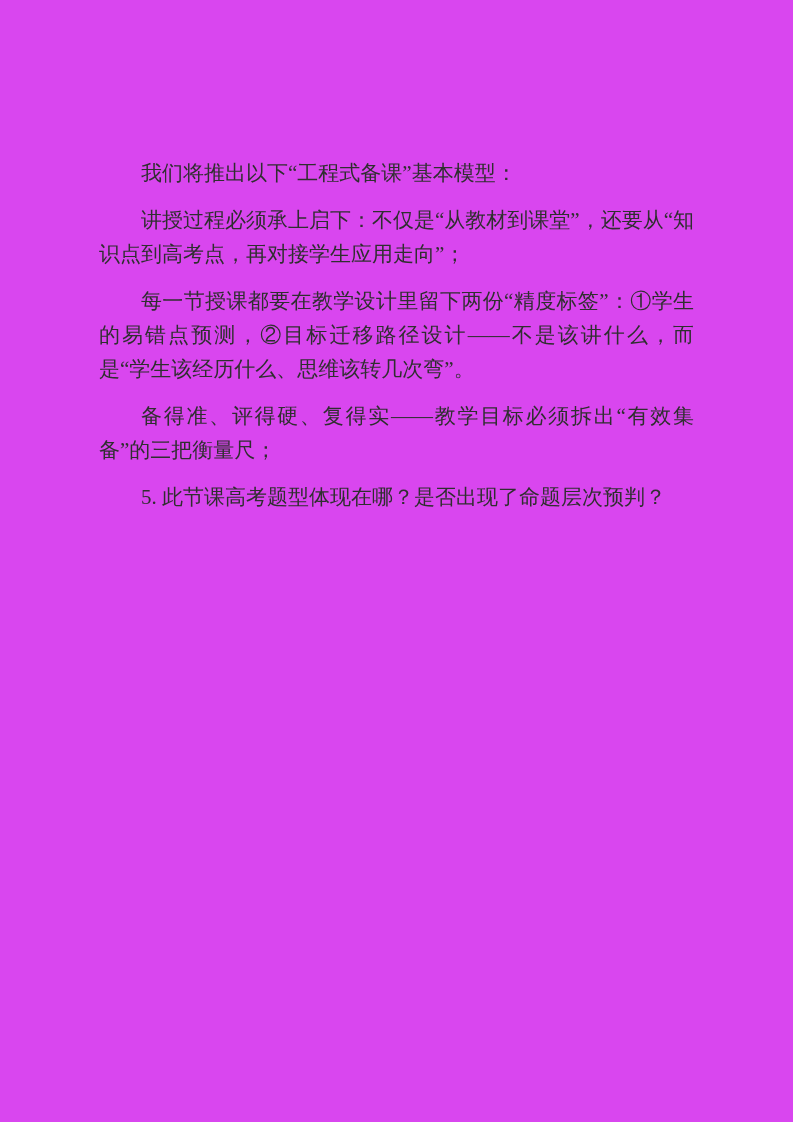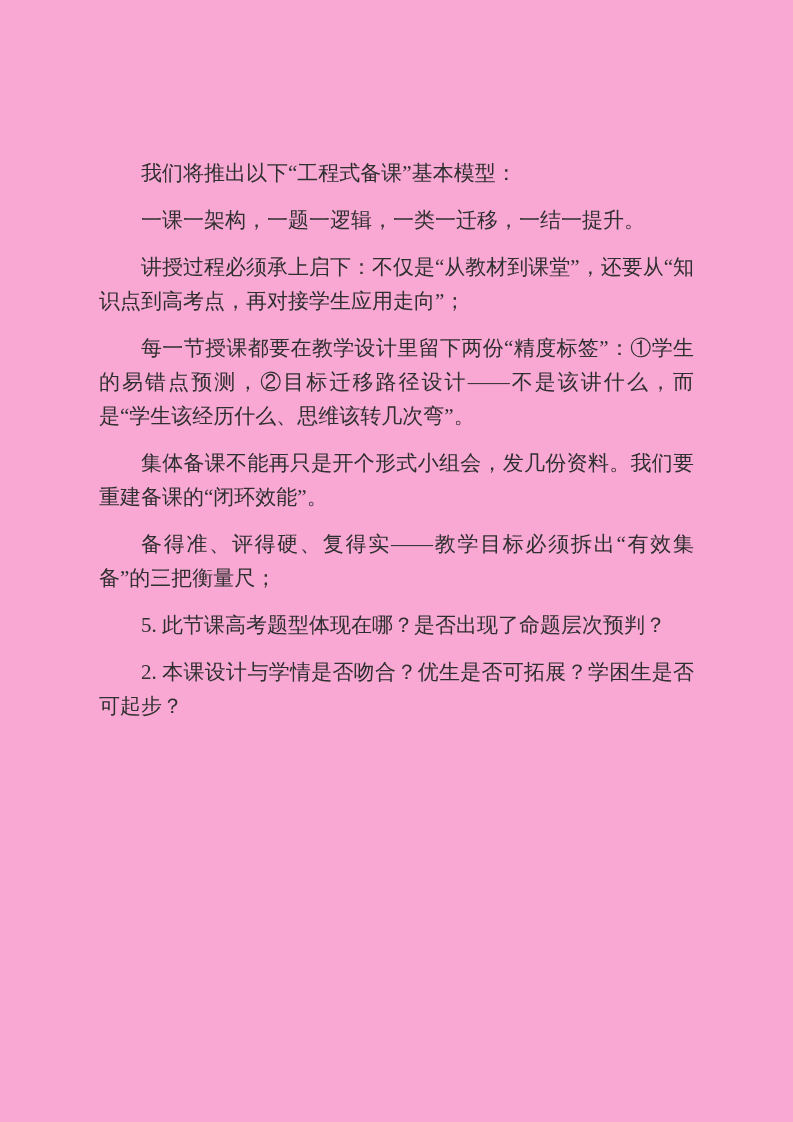--- a/index.html
+++ b/index.html
@@ -4,21 +4,21 @@
 <style>
   html, body {
     margin: 0;
     padding: 0;
     background: #ffffff;
   }
   .page {
     position: relative;
     width: 793px;
     height: 1122px;
-    background: #f9a8d4;
+    background: #d946ef;
     box-sizing: border-box;
     padding: 156px 99px 0 99px;
     overflow: hidden;
   }
   .content {
     width: 595px;
   }
   .para {
     font-family: "Liberation Serif", "DejaVu Serif", serif;
     font-size: 21px;
@@ -30,21 +30,18 @@
     padding: 0;
     word-break: break-all;
   }
 </style>
 </head>
 <body>
 
 <div class="page">
   <div class="content" id="paragraph-container">
       <p class="para">我们将推出以下“工程式备课”基本模型：</p>
-      <p class="para">一课一架构，一题一逻辑，一类一迁移，一结一提升。</p>
       <p class="para">讲授过程必须承上启下：不仅是“从教材到课堂”，还要从“知识点到高考点，再对接学生应用走向”；</p>
       <p class="para">每一节授课都要在教学设计里留下两份“精度标签”：①学生的易错点预测，②目标迁移路径设计——不是该讲什么，而是“学生该经历什么、思维该转几次弯”。</p>
-      <p class="para">集体备课不能再只是开个形式小组会，发几份资料。我们要重建备课的“闭环效能”。</p>
       <p class="para">备得准、评得硬、复得实——教学目标必须拆出“有效集备”的三把衡量尺；</p>
       <p class="para">5. 此节课高考题型体现在哪？是否出现了命题层次预判？</p>
-      <p class="para">2. 本课设计与学情是否吻合？优生是否可拓展？学困生是否可起步？</p>
     </div>
 </div>
 
 </body></html>

